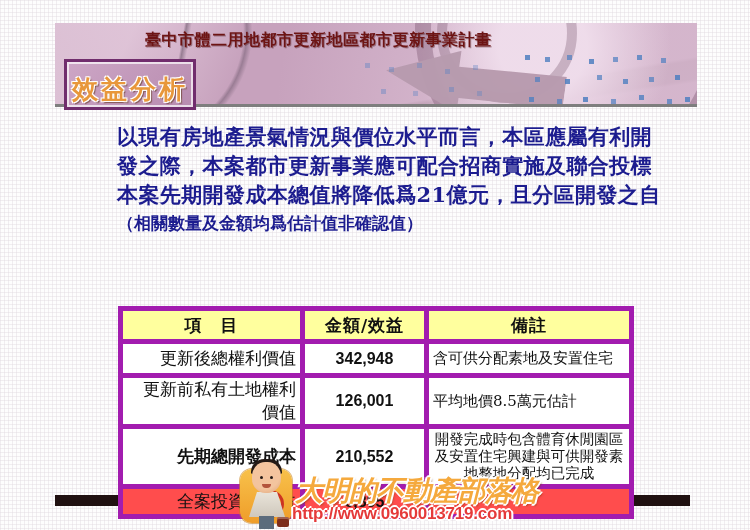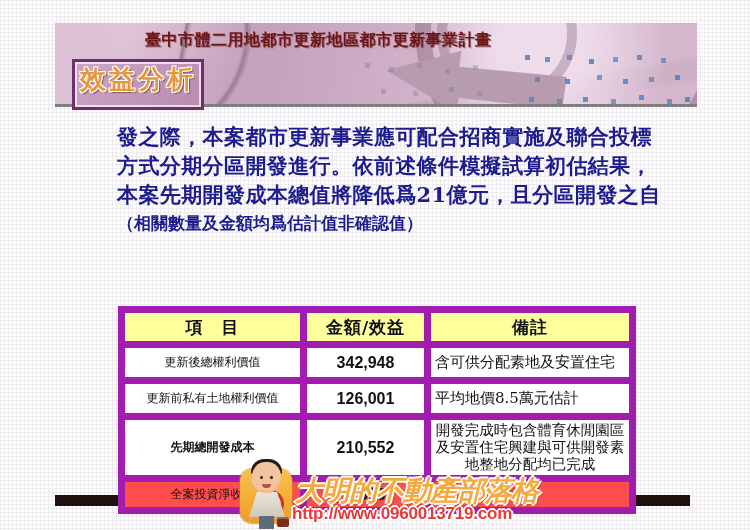--- a/index.html
+++ b/index.html
@@ -73,25 +73,25 @@
       84px 24px rgba(90,130,195,.4), 112px 28px rgba(90,130,195,.35);
   }
   .banner-title{
     position:absolute;left:90px;top:7px;
     font-size:16px;font-weight:bold;color:#6d1414;
     letter-spacing:.5px;white-space:nowrap;
     text-shadow:1px 1px 0 rgba(60,10,10,.35);
   }
   
   .section-box{
-    position:absolute;left:72px;top:59px;width:126px;height:45px;
+    position:absolute;left:64px;top:59px;width:126px;height:45px;
     border:3px solid #712d6d;
     background:linear-gradient(135deg,#cda6c6,#c096b8 60%,#b88cb0);
     box-shadow:inset 0 0 0 2px rgba(255,255,255,.7);
-    display:flex;align-items:flex-start;justify-content:center;
+    display:flex;align-items:flex-end;justify-content:center;
     z-index:3;
   }
   .section-title{
     font-size:26px;font-weight:bold;color:#e8973b;letter-spacing:3px;
     white-space:nowrap;
     text-shadow:-1px -1px 0 #fff,1px -1px 0 #fff,-1px 1px 0 #fff,1px 1px 0 #fff,2px 2px 1px rgba(90,45,20,.6);
   }
   
   .body-text{
     position:absolute;left:117px;top:122px;width:540px;
@@ -100,30 +100,30 @@
   }
   .body-lastline{display:flex;justify-content:space-between;align-items:flex-end;}
   .body-note{font-size:17px;font-weight:bold;letter-spacing:0;padding-bottom:2px;}
   
   .benefit-table{
     position:absolute;left:118px;top:306px;
     border-collapse:collapse;z-index:2;
     background:#fff;
   }
   .benefit-table td,.benefit-table th{
-    border:7px solid #a21caf;padding:0 4px;color:#111;
+    border:5px solid #a21caf;padding:0 4px;color:#111;
   }
   .benefit-table .col-item{width:182px;}
   .benefit-table .col-amount{width:124px;}
   .benefit-table .col-remark{width:205px;}
   .benefit-table th{
     background:#ffff9e;font-size:17px;font-weight:bold;height:28px;
     letter-spacing:1px;
   }
-  .cell-item{font-size:12px;text-align:center;height:29px;}
+  .cell-item{font-size:17px;text-align:right;height:29px;}
   .cell-amount{
     font-family:"Liberation Sans","DejaVu Sans",sans-serif;
     font-size:16px;font-weight:bold;text-align:center;
   }
   .cell-remark{font-size:15px;text-align:left;padding-left:7px;}
   .row-tall .cell-item{height:51px;font-weight:bold;}
   .row-tall .cell-remark{
     font-size:14.5px;text-align:center;line-height:17px;
     word-break:break-all;padding:2px 3px;font-family:Liberation Serif, serif;
   }
@@ -201,22 +201,22 @@
     <div class="blue-marks"></div>
     <div class="blue-marks2"></div>
     <div class="banner-title">臺中市體二用地都市更新地區都市更新事業計畫</div>
   </div>
 
   <div class="section-box">
     <span class="section-title">效益分析</span>
   </div>
 
   <div class="body-text">
+    <div>以現有房地產景氣情況與價位水平而言，本區應屬有利開</div>
     <div>發之際，本案都市更新事業應可配合招商實施及聯合投標</div>
-    <div>方式分期分區開發進行。依前述條件模擬試算初估結果，</div>
     <div>本案先期開發成本總值將降低爲21億元，且分區開發之自</div>
     <div class="body-lastline">
       <span class="body-note">（相關數量及金額均爲估計值非確認值）</span>
     </div>
   </div>
 
   <table class="benefit-table">
     <colgroup>
       <col class="col-item">
         <col class="col-amount">

